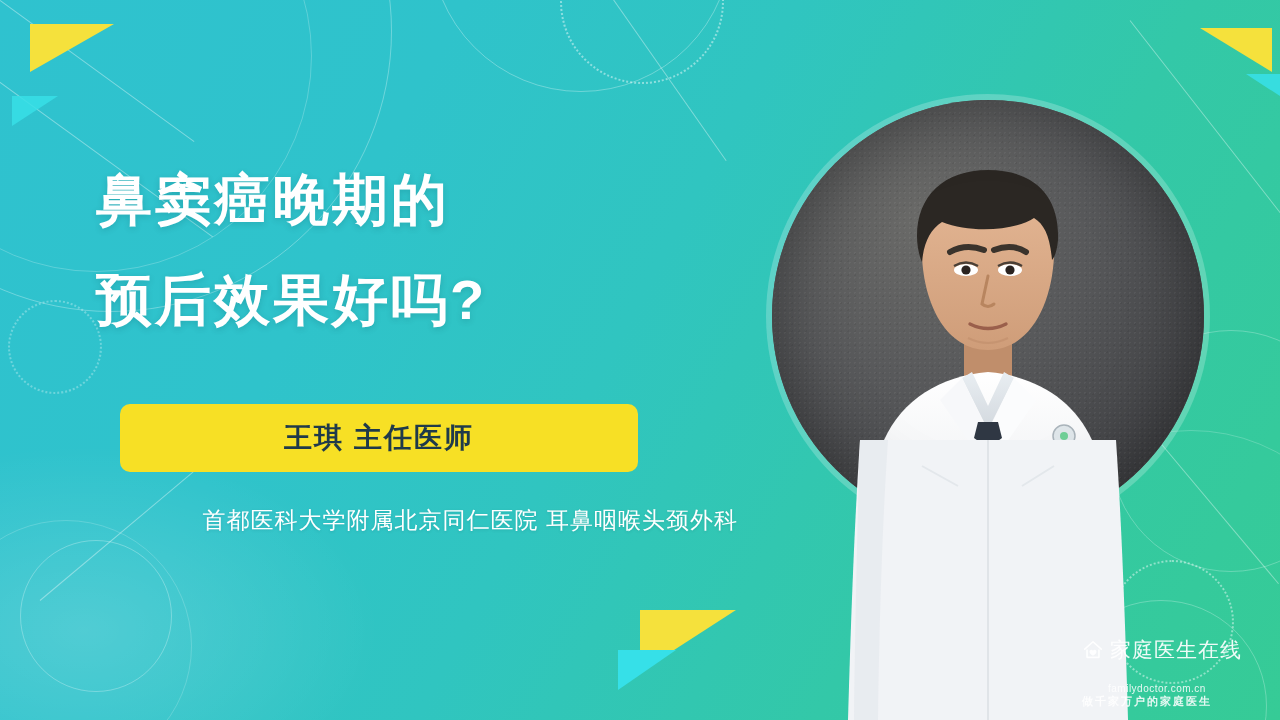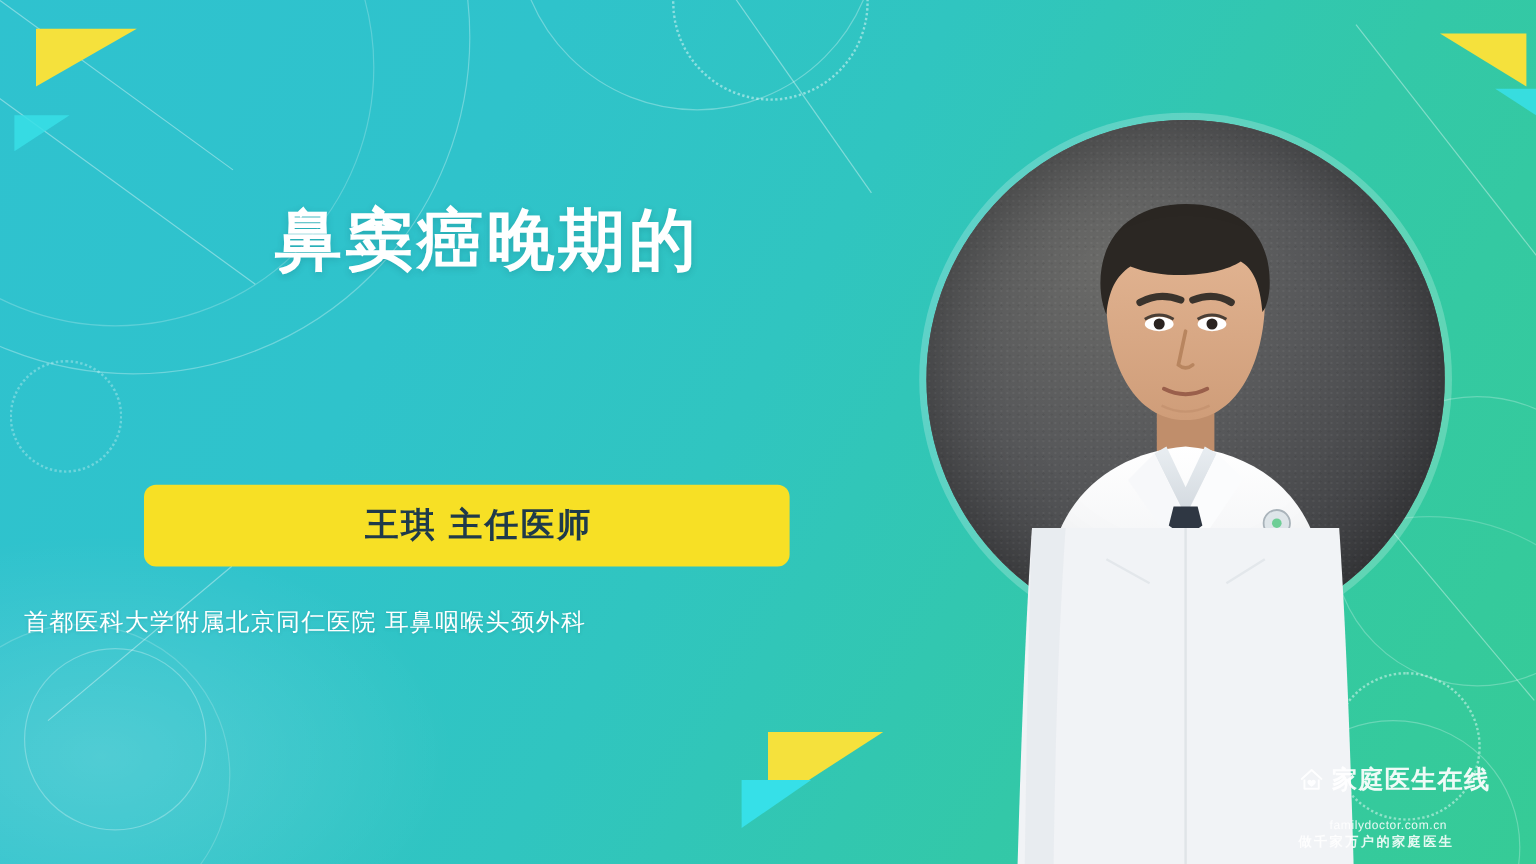--- a/index.html
+++ b/index.html
@@ -97,21 +97,20 @@
     left: 0; top: 420px; width: 420px; height: 300px;
     background: radial-gradient(ellipse at 20% 70%, rgba(255,255,255,0.16) 0%, rgba(255,255,255,0) 62%);
   }
 
   
   .title-block {
     position: absolute;
     left: 96px;
     top: 150px;
     width: 620px;
-    text-align: center;
   }
   .title-line {
     color: #ffffff;
     font-size: 56px;
     font-weight: bold;
     letter-spacing: 3px;
     line-height: 100px;
     text-shadow: 0 2px 6px rgba(0,60,70,0.18);
   }
 
@@ -120,37 +119,36 @@
     position: absolute;
     left: 120px;
     top: 404px;
     width: 518px;
     height: 68px;
     background: #f7e025;
     border-radius: 10px;
     display: flex;
     align-items: center;
     justify-content: center;
-    padding-left: 20px;
   }
   .badge-text {
     color: #1f3a4a;
     font-size: 28px;
     font-weight: bold;
     letter-spacing: 2px;
   }
 
   
   .affil {
     position: absolute;
     left: 20px;
     width: 718px;
-    text-align: left;
+    text-align: right;
     color: #ffffff;
-    font-size: 20px;
+    font-size: 23px;
     letter-spacing: 1px;
     text-shadow: 0 1px 3px rgba(0,60,70,0.15);
   }
   .affil.a1 { top: 505px; }
   .affil.a2 { top: 553px; }
 
   
   .portrait {
     position: absolute;
     left: 772px;
@@ -195,21 +193,21 @@
     position: absolute;
     left: 1082px;
     top: 636px;
     width: 180px;
     text-align: left;
     color: rgba(255,255,255,0.92);
   }
   .wm-row { display: flex; align-items: center; gap: 6px; }
   .wm-main {
     font-size: 21px;
-    font-weight: bold;
+    font-weight: normal;
     letter-spacing: 1px;
     white-space: nowrap;
   }
   .wm-url {
     font-size: 10px;
     letter-spacing: .5px;
     margin-top: 19px;
     margin-left: 26px;
     opacity: .95;
     white-space: nowrap;
@@ -248,20 +246,21 @@
   <div class="deco diagline l6"></div>
   <div class="deco tri t1"></div>
   <div class="deco tri t2"></div>
   <div class="deco tri t3"></div>
   <div class="deco tri t4"></div>
   <div class="deco tri t5"></div>
   <div class="deco tri t6"></div>
 
   <div class="title-block">
     <div class="title-line">鼻窦癌晚期的</div>
+    <div class="title-line">预后效果好吗?</div>
   </div>
 
   <div class="badge">
     <span class="badge-text">王琪  主任医师</span>
   </div>
 
   <div class="affil a1">首都医科大学附属北京同仁医院  耳鼻咽喉头颈外科</div>
 
   <div class="portrait">
     <div class="bgwall"></div>

